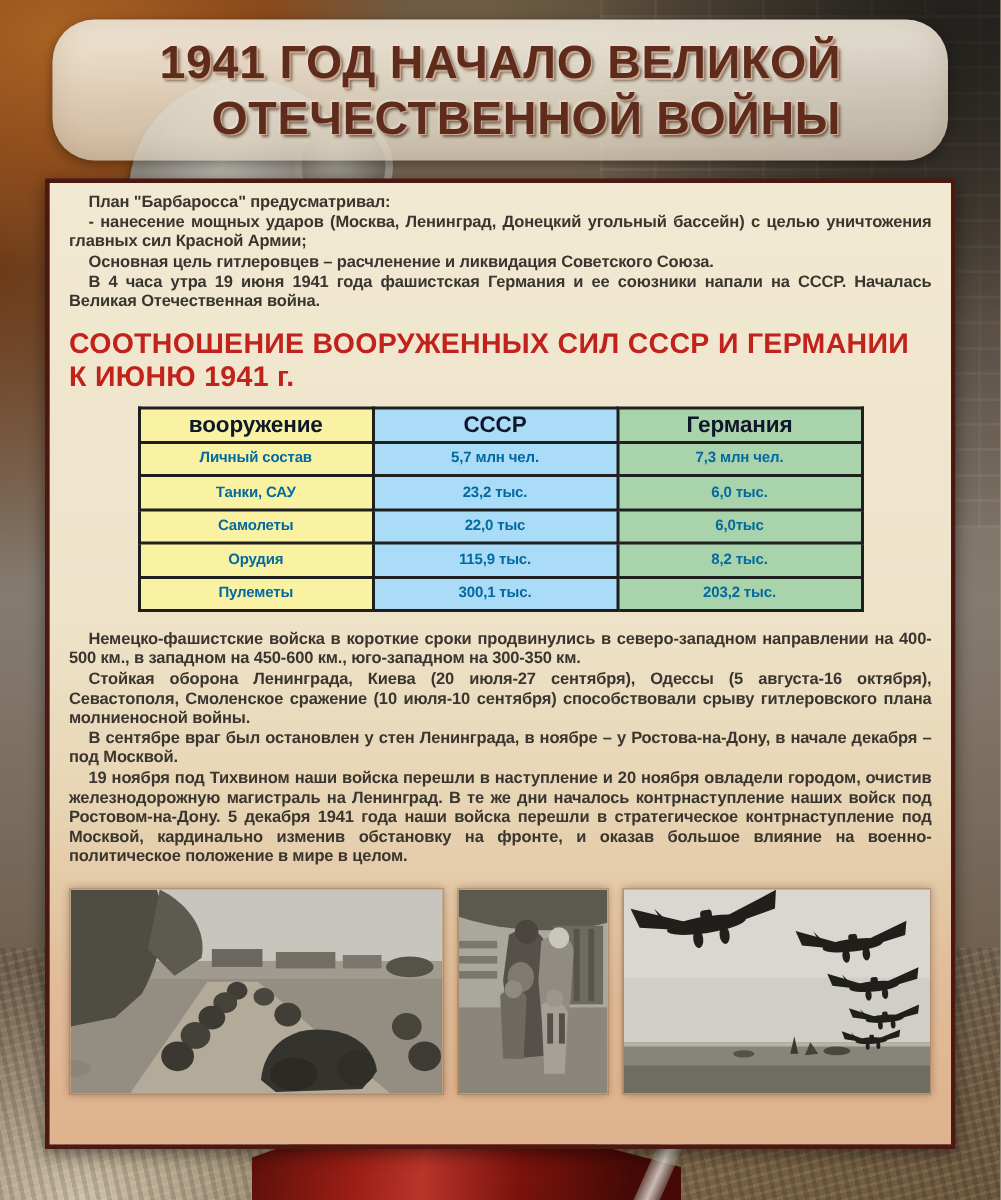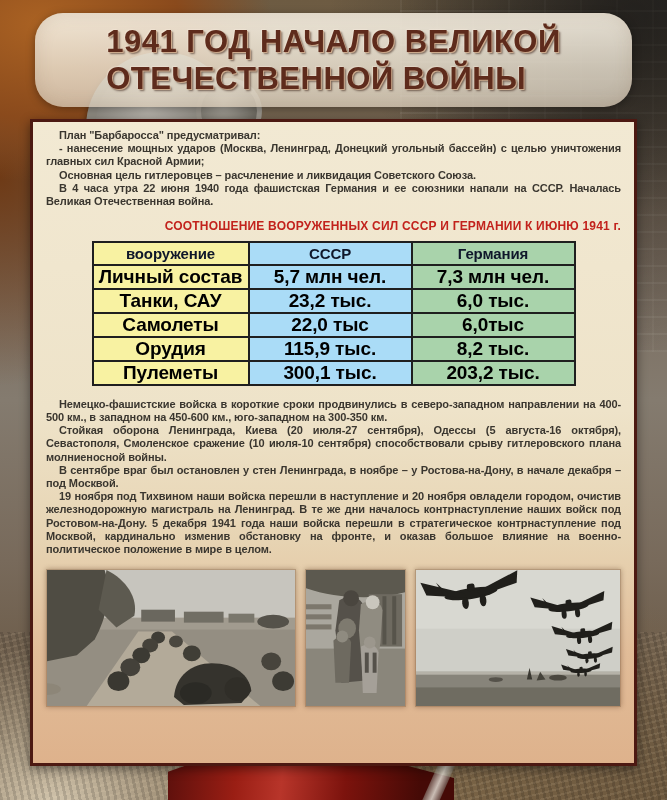--- a/index.html
+++ b/index.html
@@ -53,21 +53,21 @@
     background:linear-gradient(90deg, rgba(150,145,135,.5), rgba(225,220,210,.85), rgba(130,125,115,.5));
     transform:rotate(24deg);
   }
 
   
   .banner {
     position:absolute; left:35px; top:13px; width:597px; height:94px; z-index:3;
     border-radius:28px;
     background:linear-gradient(180deg, rgba(246,240,227,.92) 0%, rgba(235,226,209,.82) 60%, rgba(224,213,195,.78) 100%);
     box-shadow:0 2px 8px rgba(0,0,0,.35), inset 0 0 18px rgba(120,90,60,.18);
-    display:flex; align-items:center; justify-content:center; text-align:left;
+    display:flex; align-items:center; justify-content:center; text-align:right;
   }
   .title {
     font-weight:bold; font-size:31px; line-height:37px; letter-spacing:.5px;
     color:#5e2b1c;
     text-shadow:1px 1px 0 #cba98c, 2px 2px 2px rgba(43,16,8,.55), -1px -1px 1px rgba(255,240,225,.35);
   }
 
   
   .panel {
     position:absolute; left:30px; top:119px; width:607px; height:647px; z-index:2;
@@ -77,29 +77,29 @@
     box-shadow:0 3px 10px rgba(0,0,0,.45);
   }
 
   .textblock p {
     text-indent:13px; text-align:justify;
     font-size:11px; line-height:13.2px; font-weight:bold;
     letter-spacing:-.1px; color:#3a362f;
   }
 
   .ratio-heading {
-    margin:11px 0 8px; text-align:right;
-    font-size:12px; font-weight:bold; letter-spacing:.2px; color:#c2221c;
+    margin:11px 0 8px; text-align:left;
+    font-size:19px; font-weight:bold; letter-spacing:.2px; color:#c2221c;
   }
 
   table.forces { width:482px; margin:0 auto; border-collapse:collapse; table-layout:fixed; }
   table.forces th, table.forces td {
     border:2px solid #1f1f1f; height:22.5px; padding:0 2px;
     text-align:center; vertical-align:middle;
-    font-weight:bold; font-size:19px; color:#000000; letter-spacing:-.1px;
+    font-weight:bold; font-size:10px; color:#0369a1; letter-spacing:-.1px;
   }
   table.forces th { font-size:15px; color:#0f172a; }
   table.forces col.c-arms { width:156px; }
   table.forces col.c-ussr { width:163px; }
   table.forces col.c-ger  { width:163px; }
   .cell-arms { background:#f8f2a2; }
   .cell-ussr { background:#aadcf7; }
   .cell-ger  { background:#a9d3ab; }
 
   .outcome { margin-top:12px; }
@@ -135,21 +135,21 @@
     </div>
   </div>
 
   <div class="panel">
 
     <div class="textblock intro">
 
     <p>План "Барбаросса" предусматривал:</p>
         <p>- нанесение мощных ударов (Москва, Ленинград, Донецкий угольный бассейн) с целью уничтожения главных сил Красной Армии;</p>
         <p>Основная цель гитлеровцев – расчленение и ликвидация Советского Союза.</p>
-        <p>В 4 часа утра 22 июня 1940 года фашистская Германия и ее союзники напали на СССР. Началась Великая Отечественная война.</p>
+        <p>В 4 часа утра 19 июня 1941 года фашистская Германия и ее союзники напали на СССР. Началась Великая Отечественная война.</p>
       </div>
 
     <h2 class="ratio-heading">СООТНОШЕНИЕ ВООРУЖЕННЫХ СИЛ СССР И ГЕРМАНИИ К ИЮНЮ 1941 г.</h2>
 
     <table class="forces">
       <colgroup>
           <col class="c-arms">
           <col class="c-ussr">
           <col class="c-ger">
         </colgroup>

